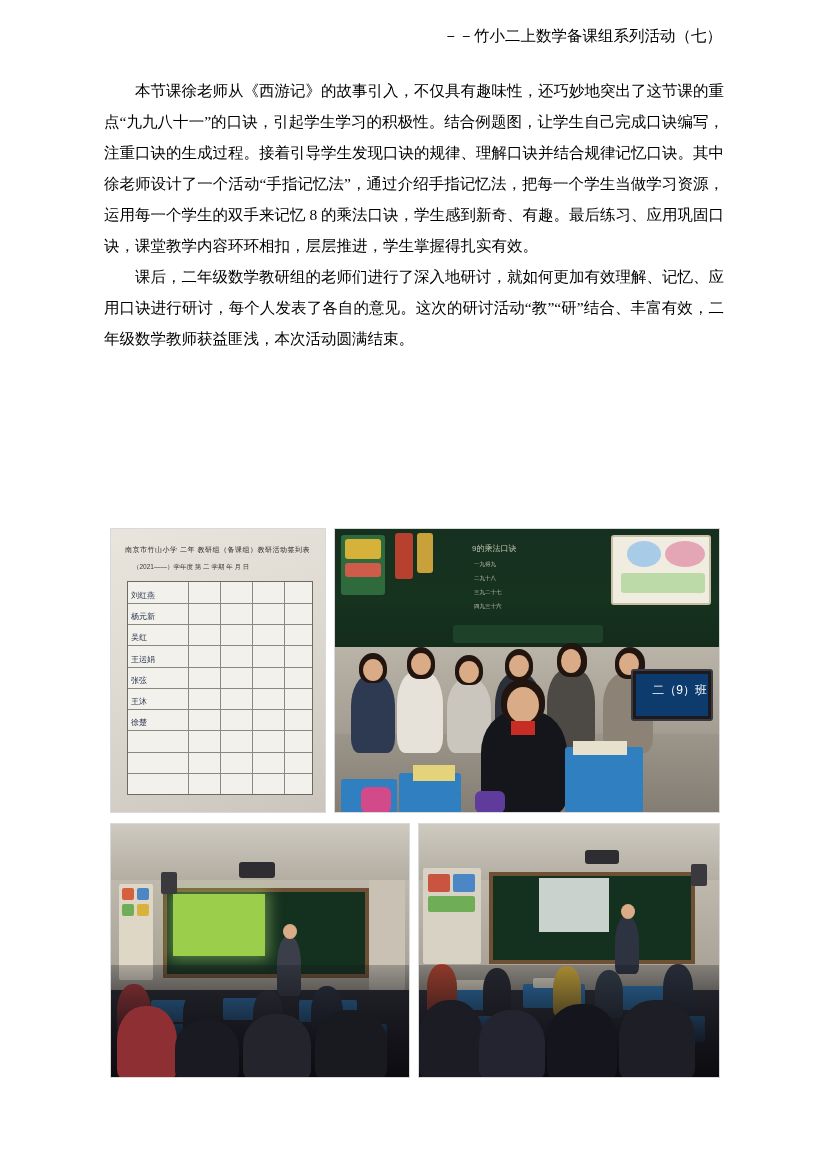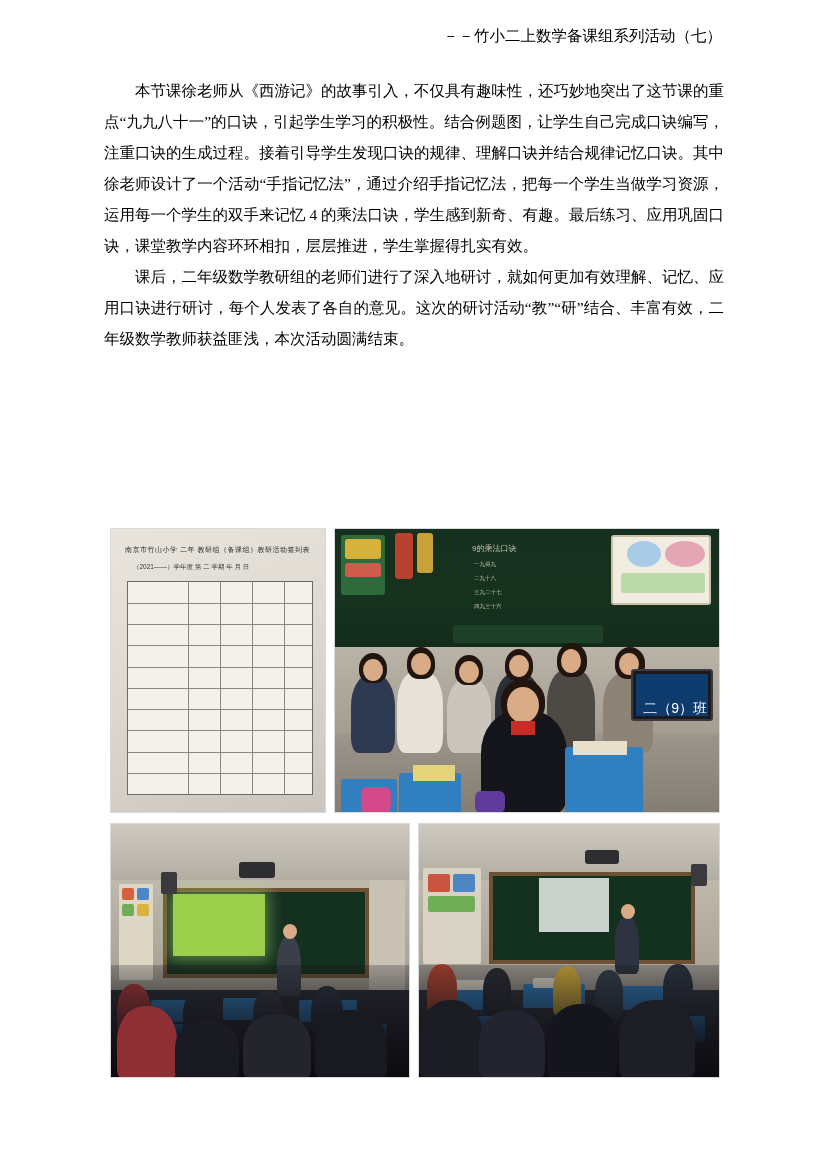--- a/index.html
+++ b/index.html
@@ -142,21 +142,21 @@
     position:absolute; background:#2f7fc1; border-radius:3px;
   }
   .tv2 {
     position:absolute; right:6px; top:140px; width:78px; height:48px;
     background:#1b1b1f; border:2px solid #3a3a40; border-radius:3px;
   }
   .tv2 .scr {
     position:absolute; inset:3px; background:#0d3b6e;
   }
   .tv2 .lbl {
-    position:absolute; right:4px; bottom:1px; color:#fff; font-size:14px;
+    position:absolute; right:4px; bottom:20px; color:#fff; font-size:12px;
     font-family:"Liberation Sans", sans-serif;
   }
 
   
   .cl-ceiling {
     position:absolute; left:0; right:0; top:0; height:56px;
     background: linear-gradient(180deg,#cfcabf 0%, #b3ada2 100%);
   }
   .cl-wall {
     position:absolute; left:0; right:0; top:56px; height:110px;
@@ -187,21 +187,21 @@
 <body>
 
 <div class="page">
 
   <div class="content">
 
 
     <div class="doc-subtitle">－－竹小二上数学备课组系列活动（七）</div>
 
     <div class="body-text">
-      <p>本节课徐老师从《西游记》的故事引入，不仅具有趣味性，还巧妙地突出了这节课的重点“九九八十一”的口诀，引起学生学习的积极性。结合例题图，让学生自己完成口诀编写，注重口诀的生成过程。接着引导学生发现口诀的规律、理解口诀并结合规律记忆口诀。其中徐老师设计了一个活动“手指记忆法”，通过介绍手指记忆法，把每一个学生当做学习资源，运用每一个学生的双手来记忆 4 的乘法口诀，学生感到新奇、有趣。最后练习、应用巩固口诀，课堂教学内容环环相扣，层层推进，学生掌握得扎实有效。</p>
+      <p>本节课徐老师从《西游记》的故事引入，不仅具有趣味性，还巧妙地突出了这节课的重点“九九八十一”的口诀，引起学生学习的积极性。结合例题图，让学生自己完成口诀编写，注重口诀的生成过程。接着引导学生发现口诀的规律、理解口诀并结合规律记忆口诀。其中徐老师设计了一个活动“手指记忆法”，通过介绍手指记忆法，把每一个学生当做学习资源，运用每一个学生的双手来记忆 8 的乘法口诀，学生感到新奇、有趣。最后练习、应用巩固口诀，课堂教学内容环环相扣，层层推进，学生掌握得扎实有效。</p>
       <p>课后，二年级数学教研组的老师们进行了深入地研讨，就如何更加有效理解、记忆、应用口诀进行研讨，每个人发表了各自的意见。这次的研讨活动“教”“研”结合、丰富有效，二年级数学教师获益匪浅，本次活动圆满结束。</p>
     </div>
 
   </div>
 
   <div class="photos">
 
     <div class="photo-row">
 
       <div class="photo p1">
@@ -216,20 +216,29 @@
             <div class="hline" style="top:21px"></div>
             <div class="hline" style="top:42px"></div>
             <div class="hline" style="top:63px"></div>
             <div class="hline" style="top:85px"></div>
             <div class="hline" style="top:106px"></div>
             <div class="hline" style="top:127px"></div>
             <div class="hline" style="top:148px"></div>
             <div class="hline" style="top:170px"></div>
             <div class="hline" style="top:191px"></div>
           </div>
+          <div class="names">
+            <div>刘红燕</div>
+            <div>杨元新</div>
+            <div>吴红</div>
+            <div>王运娟</div>
+            <div>张弦</div>
+            <div>王沐</div>
+            <div>徐楚</div>
+          </div>
         </div>
       </div>
 
       <div class="photo p2">
         <div class="board2">
           <div class="deco" style="left:6px;top:6px;width:44px;height:60px;background:#2f6a3c;"></div>
           <div class="deco" style="left:10px;top:10px;width:36px;height:20px;background:#d6b23a;"></div>
           <div class="deco" style="left:10px;top:34px;width:36px;height:14px;background:#cf5b4a;"></div>
           <div class="deco" style="right:8px;top:6px;width:96px;height:66px;background:#f0ece0;border:2px solid #c9bfa4;"></div>
           <div class="deco" style="right:14px;top:12px;width:40px;height:26px;background:#e4a6b4;border-radius:50%;"></div>

